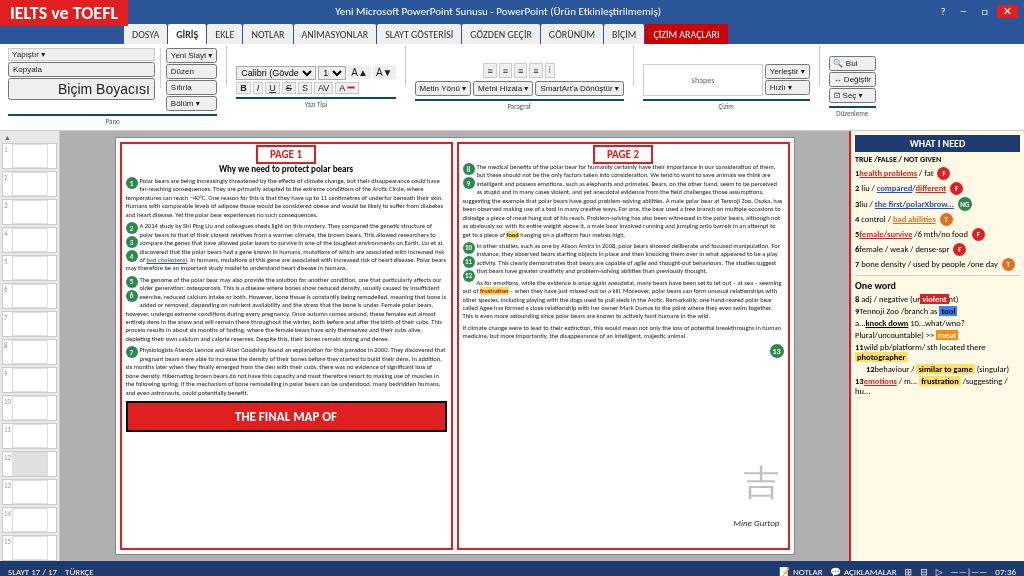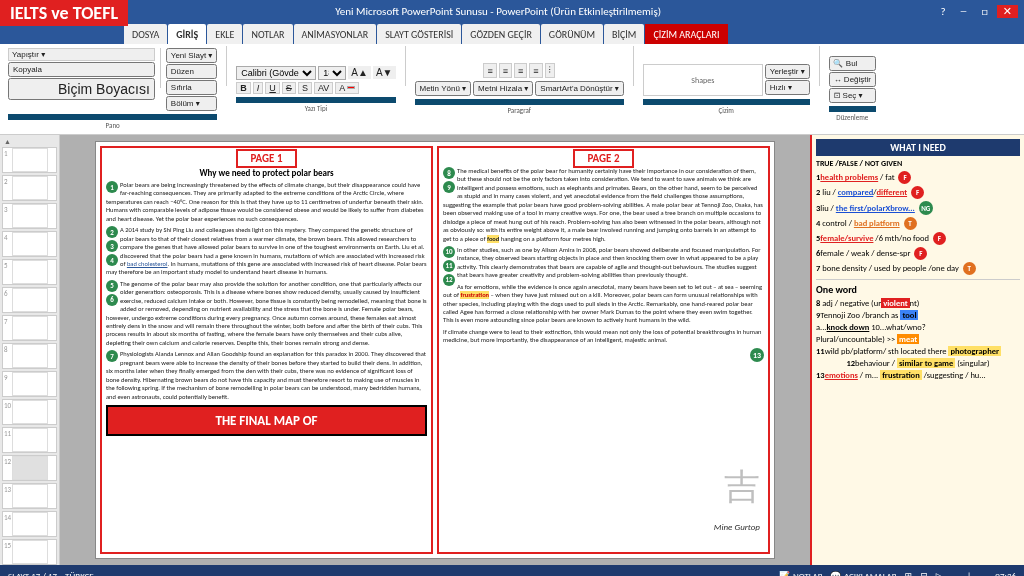--- a/index.html
+++ b/index.html
@@ -23,21 +23,21 @@
     .slide-thumb { background: white; border: 1px solid #ccc; height: 36px; display: flex; align-items: center; justify-content: center; font-size: 8px; color: #666; cursor: pointer; position: relative; }
     .slide-num { position: absolute; left: 1px; top: 1px; font-size: 7px; color: #999; }
 
     
     .status-bar { height: 20px; background: #1e3a6e; display: flex; align-items: center; padding: 0 8px; gap: 8px; color: white; font-size: 9px; }
     .status-bar-right { margin-left: auto; display: flex; gap: 8px; align-items: center; }
 
     .vertical-line { border-left: 1px solid #ccc; height: 40px; margin: 0 3px; }
 
     .toolbar-group { display: flex; flex-direction: column; align-items: center; justify-content: center; padding: 2px 4px; gap: 1px; }
-    .toolbar-group-label { font-size: 7px; color: #555; border-top: 6px solid #0c4a6e; width: 100%; text-align: center; margin-top: 2px; padding-top: 1px; }
+    .toolbar-group-label { font-size: 7px; color: #555; border-top: 2px solid #0c4a6e; width: 100%; text-align: center; margin-top: 2px; padding-top: 1px; }
 
     .ribbon-btn { font-size: 9px; cursor: pointer; padding: 1px 3px; display: flex; align-items: center; gap: 2px; white-space: nowrap; color: #222; }
 
     .font-size-select { width: 28px; font-size: 9px; border: 1px solid #aaa; }
     .font-name-select { width: 80px; font-size: 9px; border: 1px solid #aaa; }
     .color-btn { width: 12px; height: 12px; border: 1px solid #aaa; display: inline-block; }
 
     
     .para-text { font-size: 6.5px; line-height: 1.3; color: #222; margin-bottom: 2px; }
   </style>
@@ -306,38 +306,38 @@
             <span style="display:inline-flex;align-items:center;justify-content:center;width:14px;height:14px;border-radius:50%;background:#2d8a4e;color:white;font-size:8px;font-weight:bold;">13</span>
           </div>
 
           <div style="position:absolute; bottom:40px; right:8px; font-size:36px; color:rgba(0,0,0,0.25); font-family:serif;">吉</div>
           <div style="position:absolute; bottom:20px; right:8px; font-size:9px; color:#333; font-style:italic;">Mine Gurtop</div>
         </div>
       </div>
     </div>
   </div>
 
-  <div style="width:214px; background:#fff9e6; border-left:2px solid #e02020; overflow-y:auto; padding:4px; font-size:8.5px;">
+  <div style="width:175px; background:#fff9e6; border-left:2px solid #e02020; overflow-y:auto; padding:4px; font-size:8.5px;">
     <div style="background:#1e3a6e; color:white; font-weight:bold; font-size:10px; padding:2px 4px; margin-bottom:2px; text-align:center;">WHAT I NEED</div>
     <div style="font-weight:bold; font-size:8px; margin-bottom:3px;">TRUE /FALSE / NOT GIVEN</div>
 
     <div style="margin-bottom:2px;">
       <span style="font-weight:bold;">1</span><span style="text-decoration:underline; color:#e02020; font-weight:bold;">health problems</span> / fat
       <span style="display:inline-flex;align-items:center;justify-content:center;width:13px;height:13px;border-radius:50%;background:#e02020;color:white;font-size:7px;font-weight:bold;margin-left:2px;">F</span>
     </div>
     <div style="margin-bottom:2px;">
       <span style="font-weight:bold;">2</span> liu / <span style="text-decoration:underline; color:#1a4fd4; font-weight:bold;">compared</span>/<span style="text-decoration:underline; color:#e02020; font-weight:bold;">different</span>
       <span style="display:inline-flex;align-items:center;justify-content:center;width:13px;height:13px;border-radius:50%;background:#e02020;color:white;font-size:7px;font-weight:bold;margin-left:2px;">F</span>
     </div>
     <div style="margin-bottom:2px;">
       <span style="font-weight:bold;">3</span>liu / <span style="text-decoration:underline; color:#1a4fd4; font-weight:bold;">the first/polarXbrow...</span>
       <span style="display:inline-flex;align-items:center;justify-content:center;width:14px;height:14px;border-radius:50%;background:#2d8a4e;color:white;font-size:7px;font-weight:bold;margin-left:2px;">NG</span>
     </div>
     <div style="margin-bottom:2px;">
-      <span style="font-weight:bold;">4</span> control / <span style="text-decoration:underline; color:#e07020; font-weight:bold;">bad platform</span>
+      <span style="font-weight:bold;">4</span> control / <span style="text-decoration:underline; color:#e07020; font-weight:bold;">bad abilities</span>
       <span style="display:inline-flex;align-items:center;justify-content:center;width:13px;height:13px;border-radius:50%;background:#e07020;color:white;font-size:7px;font-weight:bold;margin-left:2px;">T</span>
     </div>
     <div style="margin-bottom:2px;">
       <span style="font-weight:bold;">5</span><span style="text-decoration:underline; color:#e02020; font-weight:bold;">female/survive</span> /6 mth/no food
       <span style="display:inline-flex;align-items:center;justify-content:center;width:13px;height:13px;border-radius:50%;background:#e02020;color:white;font-size:7px;font-weight:bold;margin-left:2px;">F</span>
     </div>
     <div style="margin-bottom:2px;">
       <span style="font-weight:bold;">6</span>female / weak / dense-spr
       <span style="display:inline-flex;align-items:center;justify-content:center;width:13px;height:13px;border-radius:50%;background:#e02020;color:white;font-size:7px;font-weight:bold;margin-left:2px;">F</span>
     </div>

